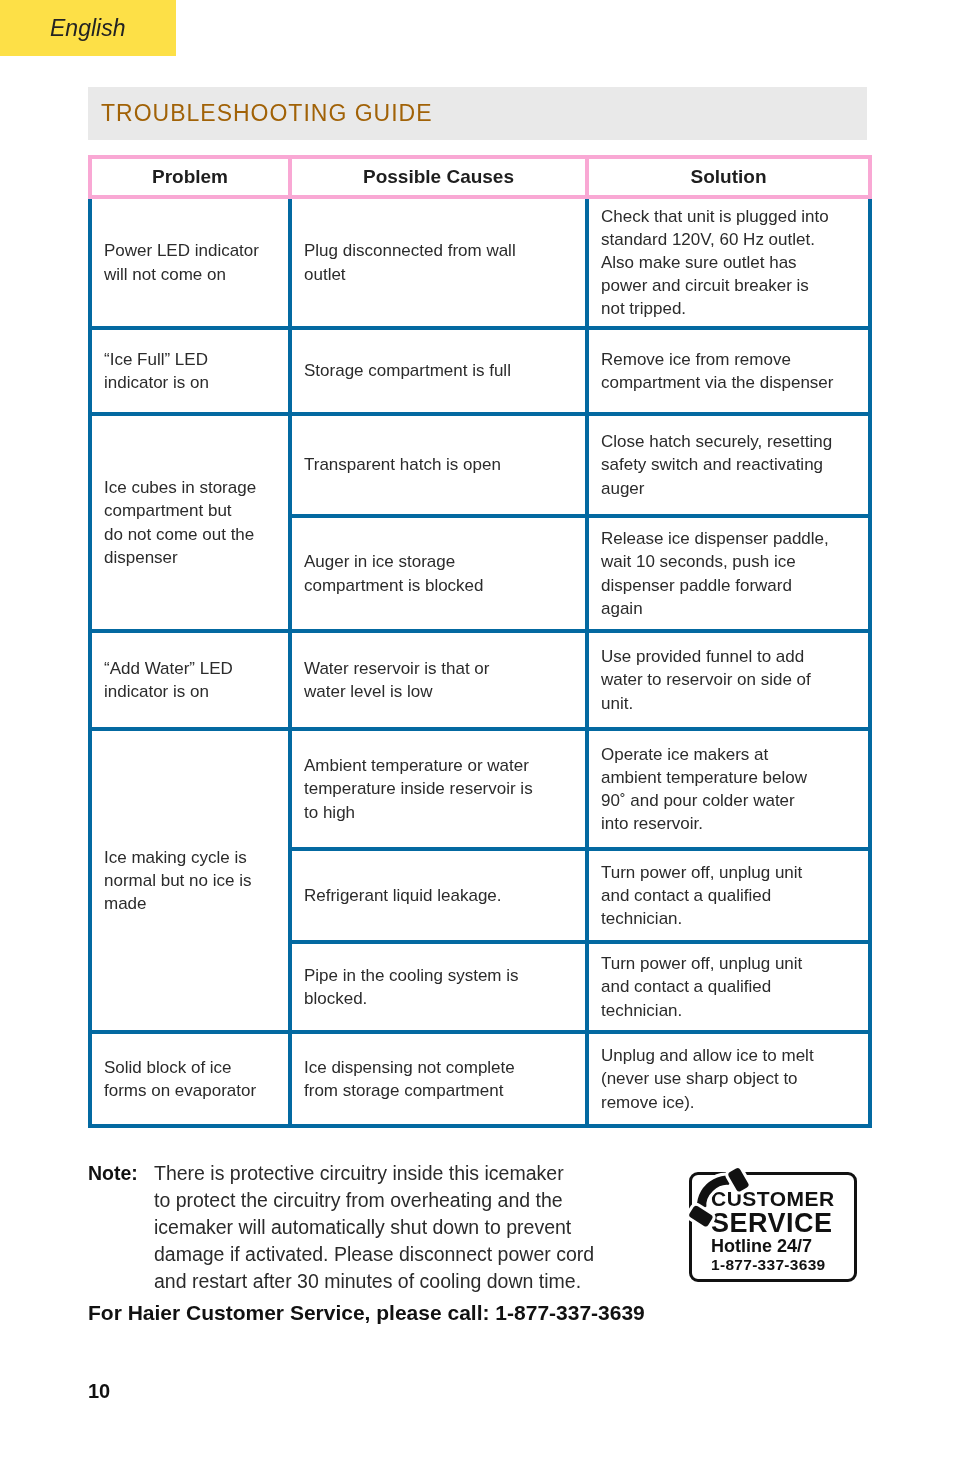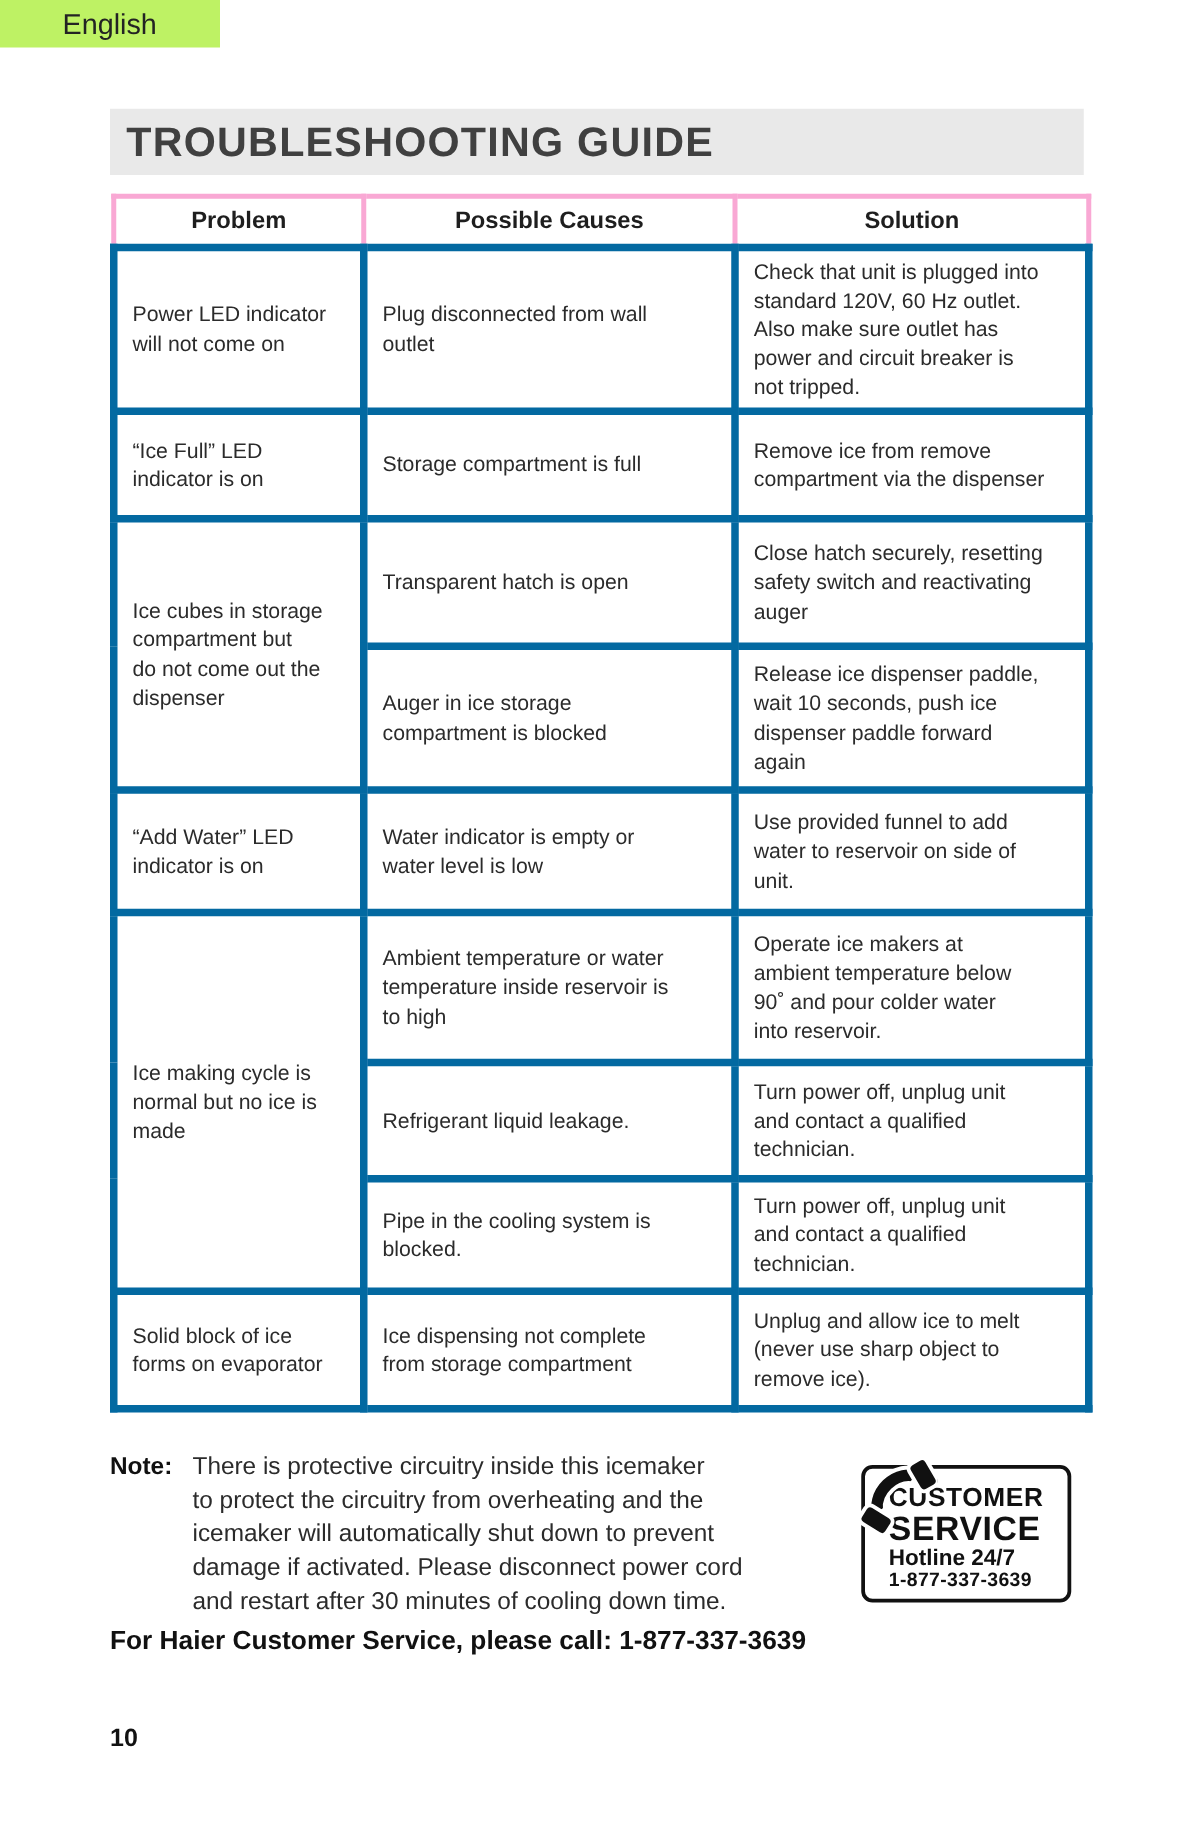--- a/index.html
+++ b/index.html
@@ -2,43 +2,43 @@
 <html><head>
 <meta charset="utf-8">
 <style>
   html,body{margin:0;padding:0;background:#ffffff;}
   body{
     width:954px;height:1475px;position:relative;
     font-family:"Liberation Sans", sans-serif;
     color:#2b2b2b;
   }
   .lang-tab{
-    position:absolute;left:0;top:0;width:176px;height:38px;
-    background:#bef264;display:flex;align-items:center;
+    position:absolute;left:0;top:0;width:176px;height:56px;
+    background:#fde047;display:flex;align-items:center;font-style:italic;
   }
   .lang-tab span{font-size:23px;color:#232323;padding-left:50px;}
   .title-bar{
     position:absolute;left:88px;top:87px;width:779px;height:53px;
     background:#e9e9e9;display:flex;align-items:center;
   }
   .title-bar h1{
-    margin:0;padding-left:13px;font-size:33px;font-weight:bold;
-    color:#404040;letter-spacing:1px;
+    margin:0;padding-left:13px;font-size:23px;font-weight:normal;
+    color:#a16207;letter-spacing:1px;
   }
   table.ts{
     position:absolute;left:88px;top:155px;width:780px;
     border-collapse:collapse;table-layout:fixed;
     border:3px solid #1a1a1a;
   }
   table.ts th{
     border:4px solid #f9a8d4;font-size:19px;font-weight:bold;
     text-align:center;height:34px;color:#1e1e1e;
   }
   table.ts td{
-    border:6px solid #0369a1;padding:0 12px;
+    border:4px solid #0369a1;padding:0 12px;
     font-size:17px;line-height:1.36;color:#2b2b2b;
     vertical-align:middle;white-space:pre-line;
   }
   .note-wrap{
     position:absolute;left:88px;top:1160px;width:600px;
     display:flex;
   }
   .note-label{font-weight:bold;font-size:19.5px;color:#111;width:66px;flex:none;line-height:27px;}
   .note-lines{font-size:19.5px;line-height:27px;color:#2b2b2b;}
   .cs-line{
@@ -119,21 +119,21 @@
       <td>Auger in ice storage
 compartment is blocked</td>
       <td>Release ice dispenser paddle,
 wait 10 seconds, push ice
 dispenser paddle forward
 again</td>
     </tr>
     <tr style="height:98px">
       <td>“Add Water” LED
 indicator is on</td>
-      <td>Water indicator is empty or
+      <td>Water reservoir is that or
 water level is low</td>
       <td>Use provided funnel to add
 water to reservoir on side of
 unit.</td>
     </tr>
     <tr style="height:120px">
       <td rowspan="3">Ice making cycle is
 normal but no ice is
 made</td>
       <td>Ambient temperature or water

